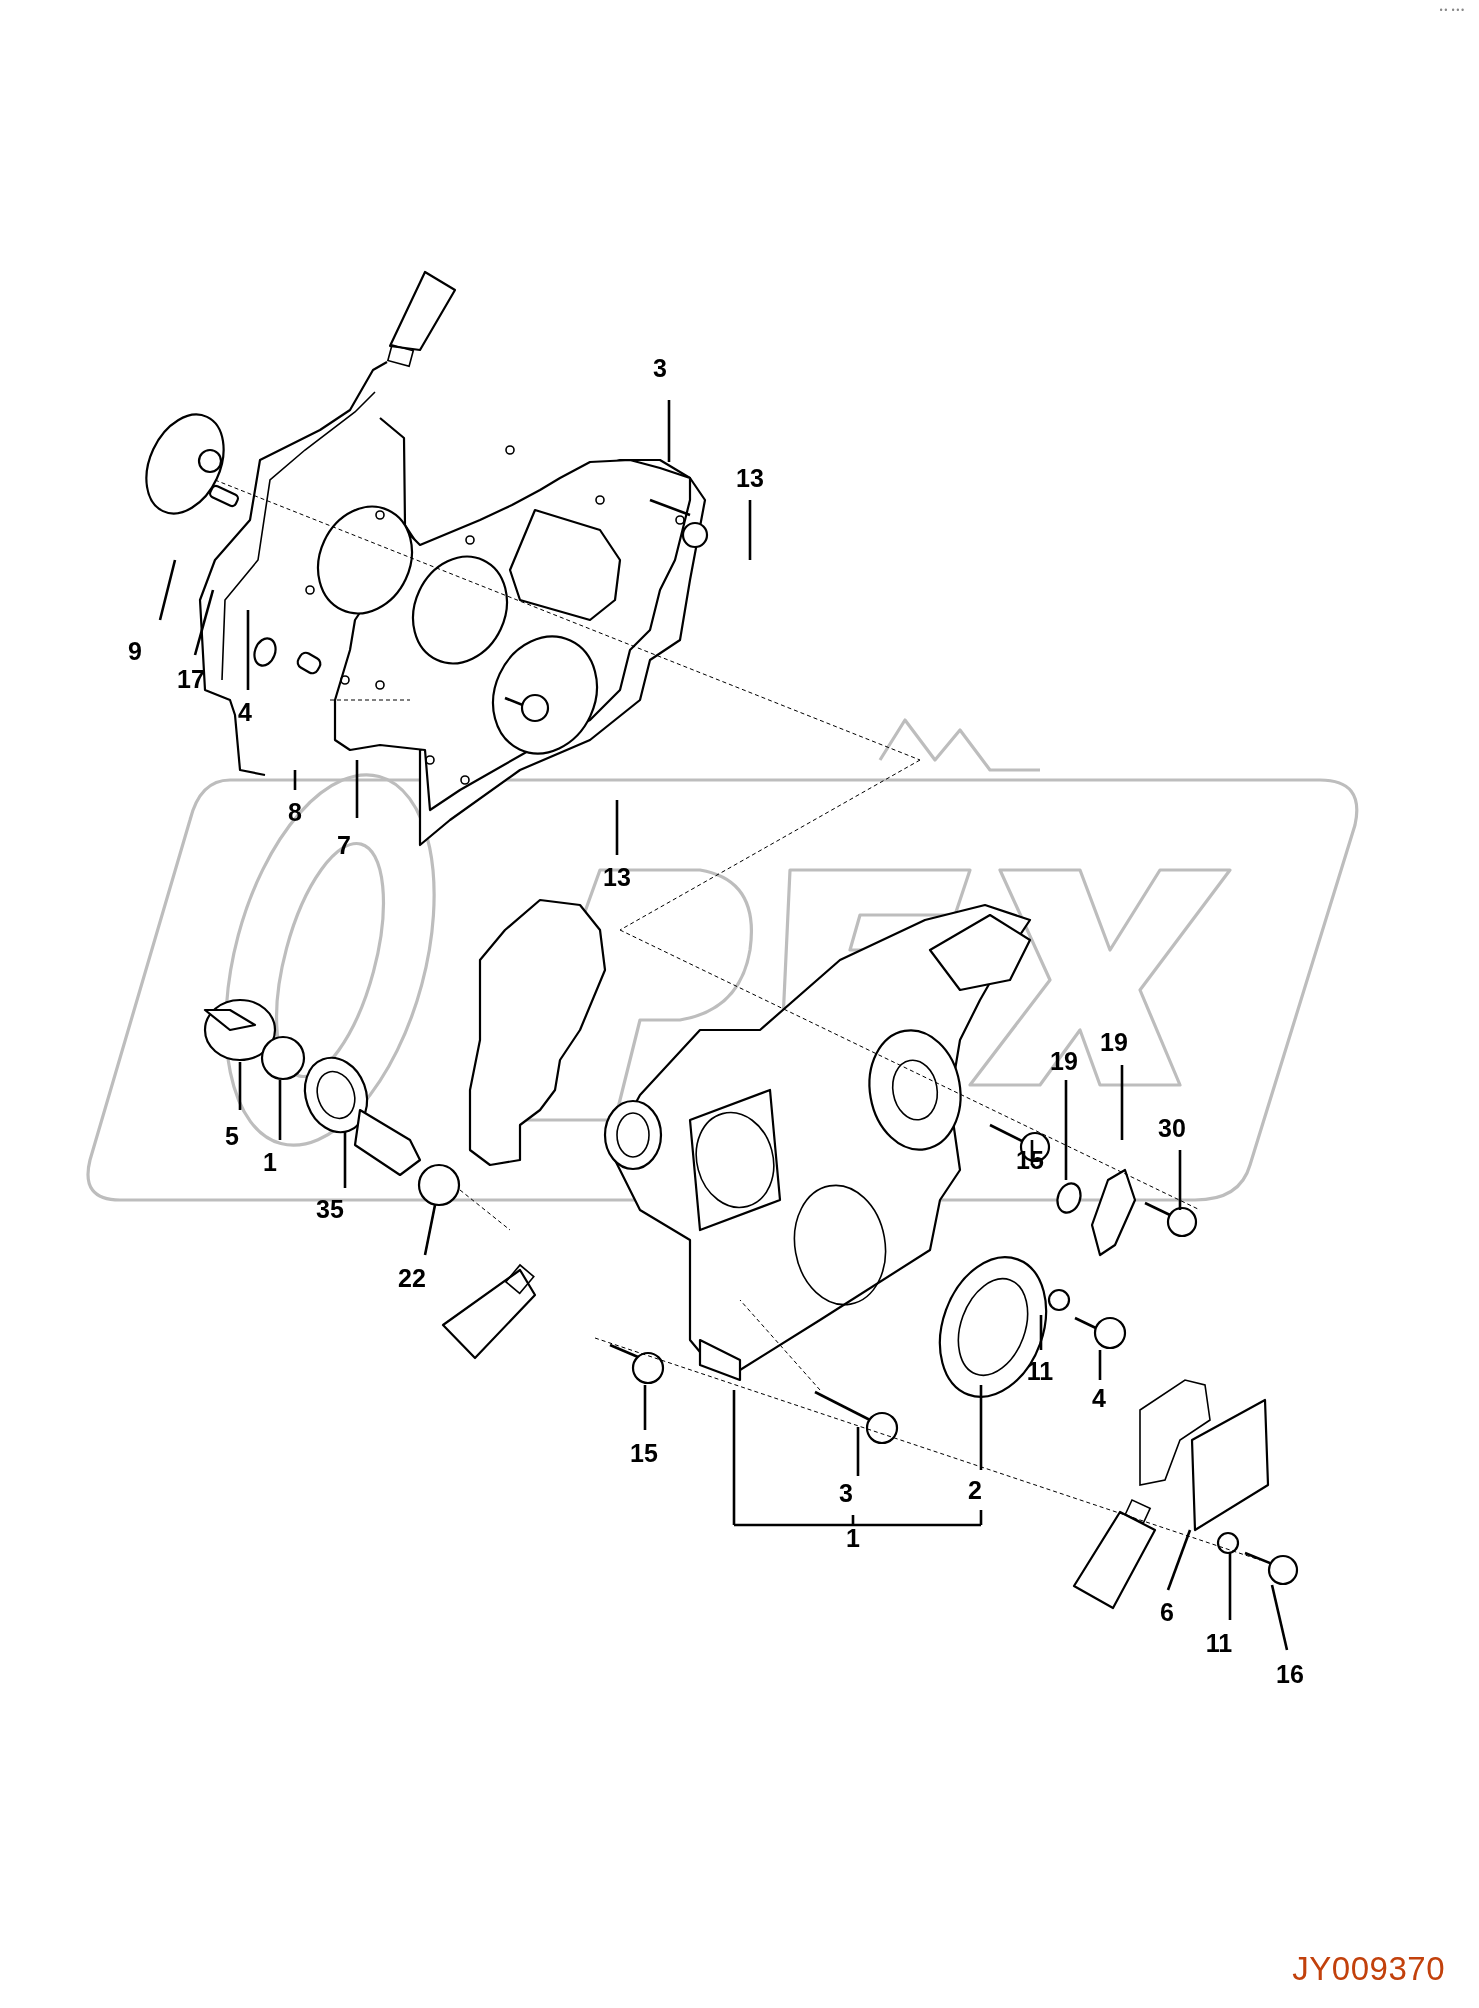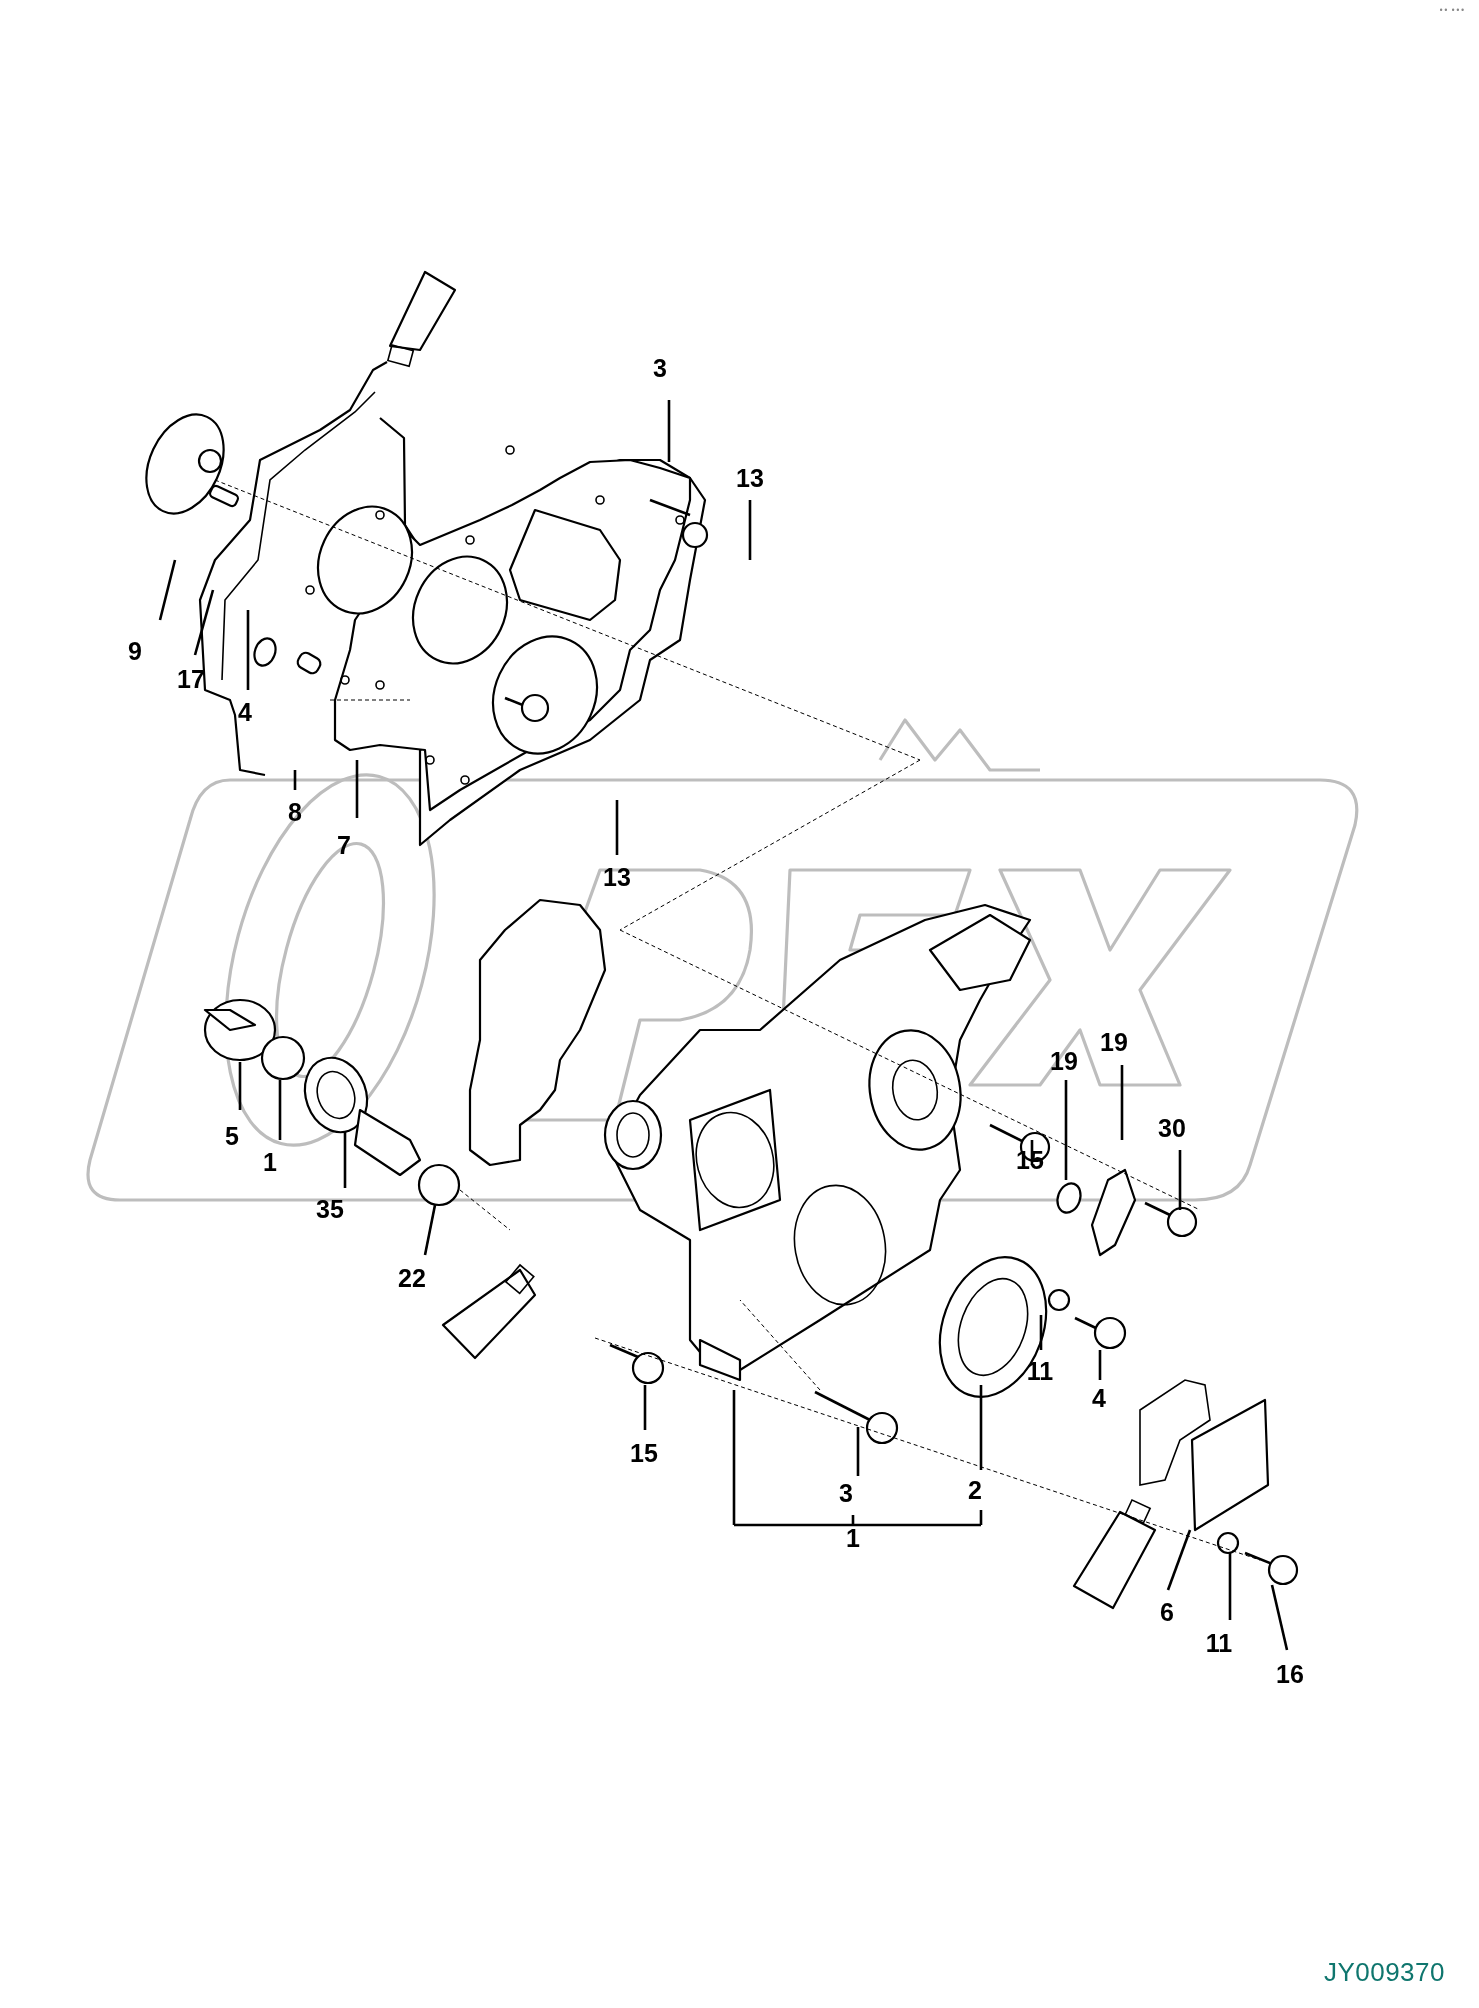--- a/index.html
+++ b/index.html
@@ -1,19 +1,19 @@
 <!DOCTYPE html>
 <html><head>
 <meta charset="utf-8">
 <style>
   html, body { margin:0; padding:0; background:#ffffff; }
   body { width:1479px; height:2008px; position:relative; overflow:hidden; font-family:"Liberation Sans", sans-serif; }
   #diagram { position:absolute; left:0; top:0; width:1479px; height:2008px; }
   .callout { position:absolute; font-family:"Liberation Sans", sans-serif; font-weight:bold; font-size:25px; color:#000; line-height:1; transform:translate(-50%,-50%); white-space:nowrap; }
-  .docid { position:absolute; right:34px; bottom:20px; font-family:"Liberation Sans", sans-serif; font-size:26px; color:#0f766e; letter-spacing:0.5px; }
+  .docid { position:absolute; right:34px; bottom:20px; font-family:"Liberation Sans", sans-serif; font-size:33px; color:#c2410c; letter-spacing:0.5px; }
   .corner-mark { position:absolute; right:14px; top:6px; font-size:8px; color:#888; font-family:"DejaVu Sans", sans-serif; }
   svg .part { fill:#fff; stroke:#000; stroke-width:2.2; stroke-linejoin:round; }
   svg .thin { fill:none; stroke:#000; stroke-width:1.6; }
   svg .lead { fill:none; stroke:#000; stroke-width:2.6; }
   svg .dash { fill:none; stroke:#000; stroke-width:1; stroke-dasharray:4 3; }
   svg .wm { fill:none; stroke:#bdbdbd; stroke-width:3.2; stroke-linejoin:round; }
 </style>
 </head>
 <body>
 

